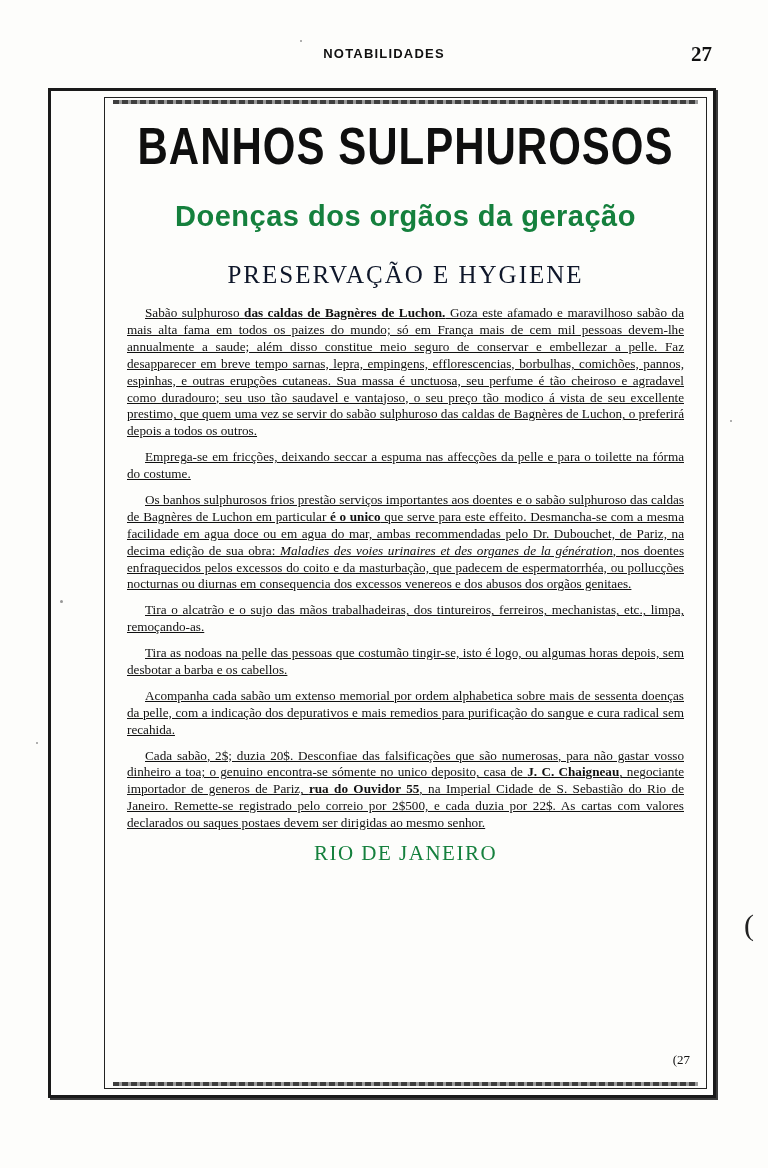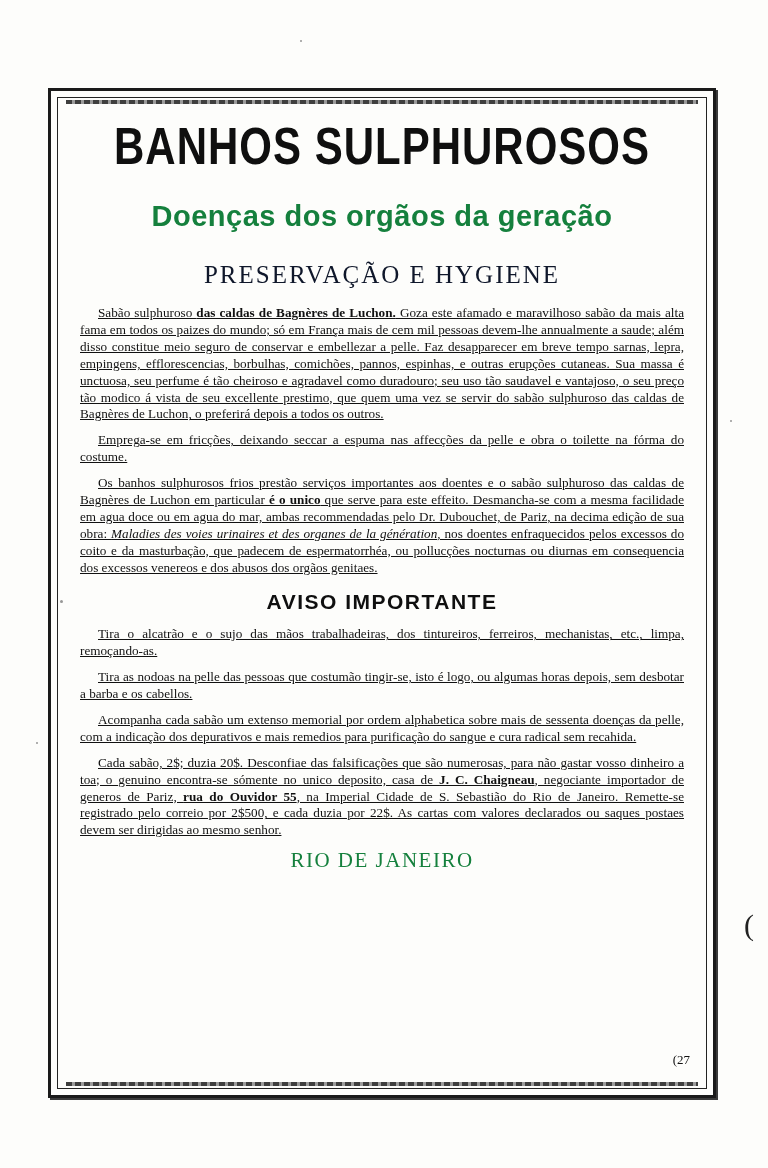--- a/index.html
+++ b/index.html
@@ -60,20 +60,21 @@
     background: #fdfdfb;
     box-sizing: border-box;
   }
   .ad-inner {
     position: absolute;
     inset: 6px;
     border: 1px solid #222;
     box-sizing: border-box;
     padding: 10px 22px 8px 22px;
     overflow: hidden;
+    margin-left: 47px;
   }
   .rule-top {
     position: absolute;
     left: 8px;
     right: 8px;
     top: 2px;
     height: 4px;
     background: repeating-linear-gradient(90deg, #1d1d1d 0 6px, #8a8a8a 6px 9px);
     opacity: .85;
   }
@@ -175,42 +176,45 @@
     background: #444;
     border-radius: 50%;
     opacity: .55;
   }
 </style>
 </head>
 <body>
 
 <div class="page">
 
+  <div class="running-head">
+    <div class="head-title">NOTABILIDADES</div>
+    <div class="head-folio">27</div>
+  </div>
 
   <div class="edge-mark">(</div>
 
   <div class="ad-frame">
     <div class="ad-inner">
       <div class="rule-top"></div>
 
       <div class="t-banhos">BANHOS SULPHUROSOS</div>
       <div class="t-doencas">Doenças dos orgãos da geração</div>
       <div class="t-preserv">PRESERVAÇÃO E HYGIENE</div>
 
       <p class="body">
         <span>Sabão sulphuroso </span><span class="b">das caldas de Bagnères de Luchon.</span><span> Goza este afamado e maravilhoso sabão da mais alta fama em todos os paizes do mundo; só em França mais de cem mil pessoas devem-lhe annualmente a saude; além disso constitue meio seguro de conservar e embellezar a pelle. Faz desapparecer em breve tempo sarnas, lepra, empingens, efflorescencias, borbulhas, comichões, pannos, espinhas, e outras erupções cutaneas. Sua massa é unctuosa, seu perfume é tão cheiroso e agradavel como duradouro; seu uso tão saudavel e vantajoso, o seu preço tão modico á vista de seu excellente prestimo, que quem uma vez se servir do sabão sulphuroso das caldas de Bagnères de Luchon, o preferirá depois a todos os outros.</span>
       </p>
 
-      <p class="body">Emprega-se em fricções, deixando seccar a espuma nas affecções da pelle e obra o toilette na fórma do costume.</p>
+      <p class="body">Emprega-se em fricções, deixando seccar a espuma nas affecções da pelle e para o toilette na fórma do costume.</p>
 
       <p class="body">
         <span>Os banhos sulphurosos frios prestão serviços importantes aos doentes e o sabão sulphuroso das caldas de Bagnères de Luchon em particular </span><span class="b">é o unico</span><span> que serve para este effeito. Desmancha-se com a mesma facilidade em agua doce ou em agua do mar, ambas recommendadas pelo Dr. Dubouchet, de Pariz, na decima edição de sua obra: </span><span class="i">Maladies des voies urinaires et des organes de la génération</span><span>, nos doentes enfraquecidos pelos excessos do coito e da masturbação, que padecem de espermatorrhéa, ou pollucções nocturnas ou diurnas em consequencia dos excessos venereos e dos abusos dos orgãos genitaes.</span>
       </p>
 
-      <div class="t-aviso">AVISO IMPORTANTE</div>
 
       <p class="body">Tira o alcatrão e o sujo das mãos trabalhadeiras, dos tintureiros, ferreiros, mechanistas, etc., limpa, remoçando-as.</p>
       <p class="body">Tira as nodoas na pelle das pessoas que costumão tingir-se, isto é logo, ou algumas horas depois, sem desbotar a barba e os cabellos.</p>
       <p class="body">Acompanha cada sabão um extenso memorial por ordem alphabetica sobre mais de sessenta doenças da pelle, com a indicação dos depurativos e mais remedios para purificação do sangue e cura radical sem recahida.</p>
 
       <p class="body">
         <span>Cada sabão, 2$; duzia 20$. Desconfiae das falsificações que são numerosas, para não gastar vosso dinheiro a toa; o genuino encontra-se sómente no unico deposito, casa de </span><span class="b">J. C. Chaigneau</span><span>, negociante importador de generos de Pariz, </span><span class="b">rua do Ouvidor 55</span><span>, na Imperial Cidade de S. Sebastião do Rio de Janeiro. Remette-se registrado pelo correio por 2$500, e cada duzia por 22$. As cartas com valores declarados ou saques postaes devem ser dirigidas ao mesmo senhor.</span>
       </p>
 
 

